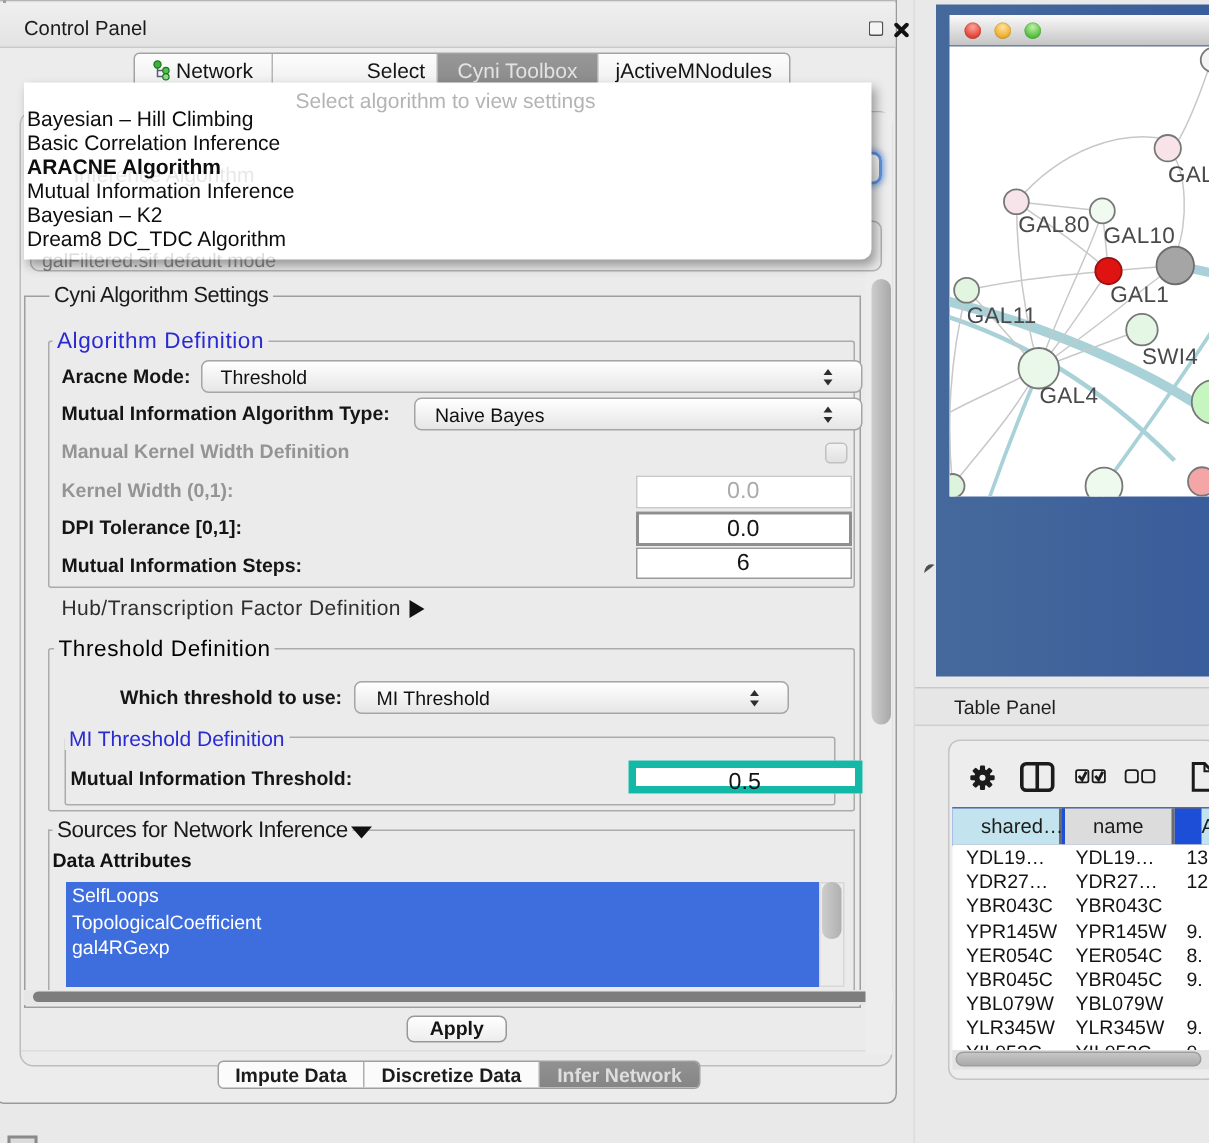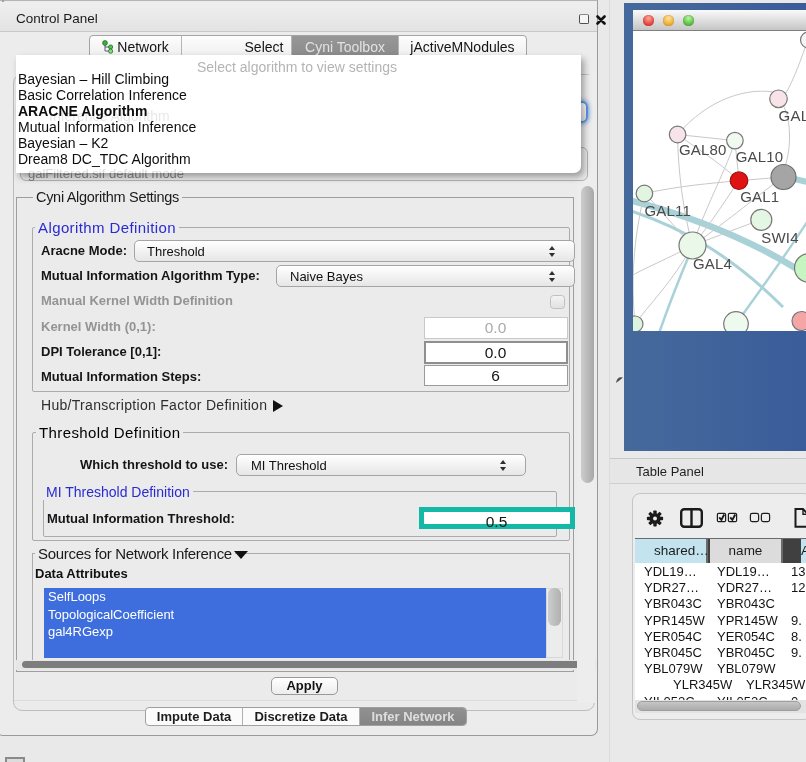--- a/index.html
+++ b/index.html
@@ -265,21 +265,21 @@
   </g>
   <g stroke="#1b1b1b" fill="none" stroke-width="1.2">
     <rect x="105.4" y="5.4" width="8.2" height="8.2" rx="1.8"></rect>
     <rect x="116.4" y="5.4" width="8.2" height="8.2" rx="1.8"></rect>
   </g>
   <path d="M150.5,1 h7.5 l5,5.2 v12.6 h-12.5 z" fill="none" stroke="#1b1b1b" stroke-width="2"></path>
   <path d="M158,1 v5.2 h5" fill="none" stroke="#1b1b1b" stroke-width="1.4"></path>
 </svg>
 </div>
 
-<div class="abs" style="left:635px;top:538px;width:171px;height:25.5px;border-top:1.5px solid #6b6b6b;border-bottom:1px solid #777;background:#404040;">
+<div class="abs" style="left:635px;top:538px;width:171px;height:25.5px;border-top:1.5px solid #6b6b6b;border-bottom:1px solid #777;background:#1d4ed8;">
   <div class="abs" style="left:0;top:0;width:73px;height:24px;background:#c3e4ee;border-right:2px solid #6b6b6b;font-size:13.5px;color:#1c1c1c;line-height:24px;"><span style="margin-left:19px;">shared…</span></div>
   <div class="abs" style="left:75px;top:0;width:73px;height:24px;background:#dcdcdc;border-right:2px solid #6b6b6b;font-size:13.5px;color:#1c1c1c;text-align:center;line-height:24px;">name</div>
   <div class="abs" style="left:166px;top:0;width:5px;height:24px;background:#c3e4ee;font-size:13.5px;color:#1c1c1c;line-height:24px;">A</div>
 </div>
 
 <div class="abs" style="left:635px;top:563px;width:171px;height:137px;background:#fff;overflow:hidden;font-size:13px;color:#141414;">
   <div style="position:relative;height:16.2px;">
       <span style="position:absolute;left:9px;top:1px;">YDL19…</span>
       <span style="position:absolute;left:82px;top:1px;">YDL19…</span>
       <span style="position:absolute;left:156px;top:1px;">13</span>
@@ -305,21 +305,21 @@
     </div>
   <div style="position:relative;height:16.2px;">
       <span style="position:absolute;left:9px;top:1px;">YBR045C</span>
       <span style="position:absolute;left:82px;top:1px;">YBR045C</span>
       <span style="position:absolute;left:156px;top:1px;">9.</span>
     </div>
   <div style="position:relative;height:16.2px;">
       <span style="position:absolute;left:9px;top:1px;">YBL079W</span>
       <span style="position:absolute;left:82px;top:1px;">YBL079W</span>
     </div>
-  <div style="position:relative;height:16.2px;margin-left:29px;">
+  <div style="position:relative;height:16.2px;">
       <span style="position:absolute;left:9px;top:1px;">YLR345W</span>
       <span style="position:absolute;left:82px;top:1px;">YLR345W</span>
       <span style="position:absolute;left:156px;top:1px;">9.</span>
     </div>
   <div style="position:relative;height:16.2px;">
       <span style="position:absolute;left:9px;top:1px;">YIL052C</span>
       <span style="position:absolute;left:82px;top:1px;">YIL052C</span>
       <span style="position:absolute;left:156px;top:1px;">0.</span>
     </div>
 </div>

